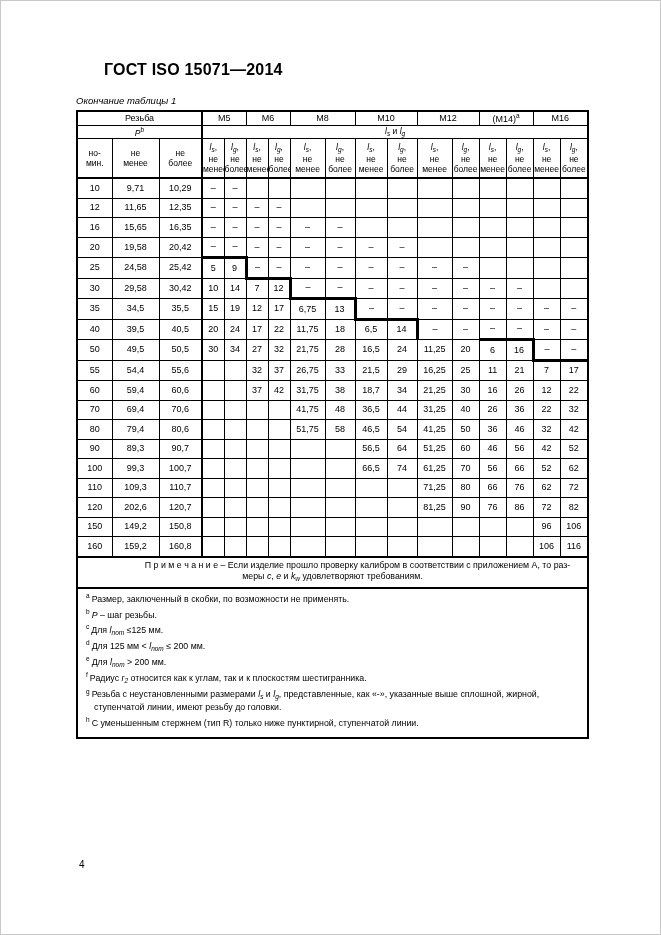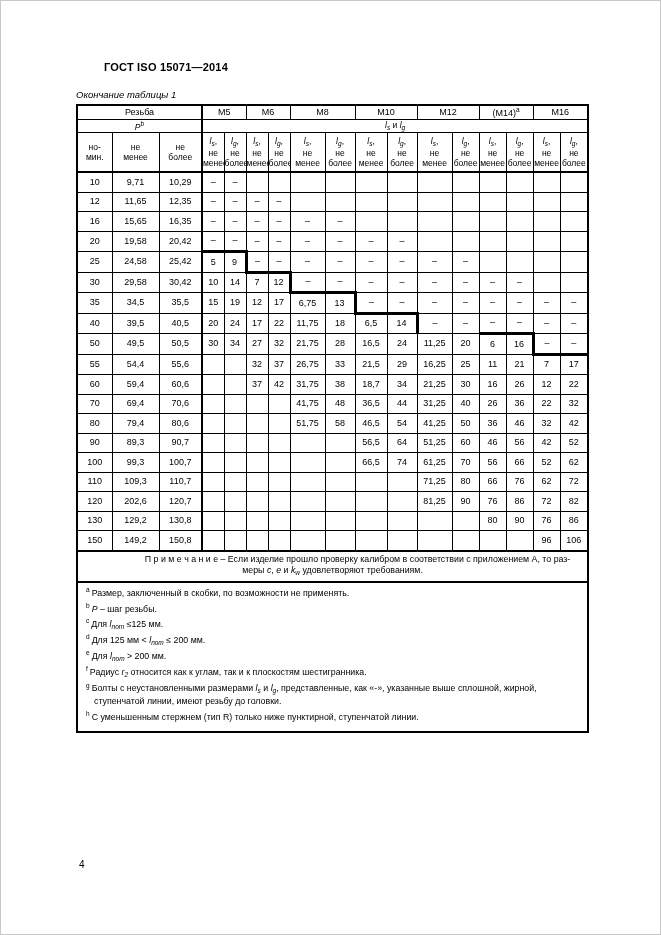--- a/index.html
+++ b/index.html
@@ -4,21 +4,21 @@
 <style>
   html,body { margin:0; padding:0; }
   body {
     width:661px; height:935px; background:#fbfbfb;
     font-family:"Liberation Sans", sans-serif; color:#000;
     position:relative; overflow:hidden;
   }
   .page { position:absolute; left:0; top:0; width:661px; height:935px; background:#fff;
           border:1px solid #c8c8c8; box-sizing:border-box; }
   .content { position:absolute; left:75px; top:60px; width:545px; }
-  .doc-title { font-size:11px; font-weight:bold; letter-spacing:0.2px;padding-left:28px; }
+  .doc-title { font-size:16px; font-weight:bold; letter-spacing:0.2px;padding-left:28px; }
   .table-caption { font-size:9.5px; font-style:italic; margin-top:16px; margin-bottom:4px; }
 
   table.spec { border-collapse:collapse; table-layout:fixed; width:456px; border:2px solid #000; }
   .spec th, .spec td {
     border:1px solid #000; padding:0; text-align:center; vertical-align:middle;
     font-weight:normal; font-size:9px; line-height:1.1; overflow:hidden;
   }
   .spec thead tr.r1 th { height:13px; }
   .spec thead tr.r2 th { height:11px; font-size:8.5px; }
   .spec thead tr.r3 th { height:38px; font-size:8.5px; line-height:1.2; border-bottom:2px solid #000; }
@@ -488,74 +488,74 @@
             <td></td>
             <td></td>
             <td>81,25</td>
             <td>90</td>
             <td>76</td>
             <td>86</td>
             <td>72</td>
             <td>82</td>
           </tr>
           <tr>
-            <td>130</td>
-            <td>129,2</td>
-            <td class="sep-r">130,8</td>
-            <td></td>
-            <td></td>
-            <td></td>
-            <td></td>
-            <td></td>
-            <td></td>
-            <td></td>
-            <td></td>
-            <td></td>
-            <td></td>
-            <td>80</td>
-            <td>90</td>
-            <td>76</td>
-            <td>86</td>
-          </tr>
-          <tr>
             <td>150</td>
             <td>149,2</td>
             <td class="sep-r">150,8</td>
             <td></td>
             <td></td>
             <td></td>
             <td></td>
             <td></td>
             <td></td>
             <td></td>
             <td></td>
             <td></td>
             <td></td>
             <td></td>
             <td></td>
             <td>96</td>
             <td>106</td>
+          </tr>
+          <tr>
+            <td>160</td>
+            <td>159,2</td>
+            <td class="sep-r">160,8</td>
+            <td></td>
+            <td></td>
+            <td></td>
+            <td></td>
+            <td></td>
+            <td></td>
+            <td></td>
+            <td></td>
+            <td></td>
+            <td></td>
+            <td></td>
+            <td></td>
+            <td>106</td>
+            <td>116</td>
           </tr>
         </tbody>
       <tbody>
         <tr>
           <td colspan="17" class="note-cell">
             <div class="note-line1">П р и м е ч а н и е  – Если изделие прошло проверку калибром в соответствии с приложением А, то раз-</div>
             <div><span>меры </span><span class="rt-i">c</span><span>, </span><span class="rt-i">e</span><span> и </span><span class="rt-i">k</span><span class="rt-sub">w</span><span>  удовлетворяют требованиям.</span></div>
           </td>
         </tr>
         <tr>
           <td colspan="17" class="fn-cell" id="footnotes">
               <div class="fn"><sup class="fn-marker">a</sup><span><span>Размер, заключенный в скобки, по возможности не применять.</span></span></div>
               <div class="fn"><sup class="fn-marker">b</sup><span><span class="rt-i">P</span><span> – шаг резьбы.</span></span></div>
               <div class="fn"><sup class="fn-marker">c</sup><span><span>Для </span><span class="rt-i">l</span><span class="rt-sub">nom</span><span> ≤125 мм.</span></span></div>
               <div class="fn"><sup class="fn-marker">d</sup><span><span>Для 125 мм &lt; </span><span class="rt-i">l</span><span class="rt-sub">nom</span><span> ≤ 200 мм.</span></span></div>
               <div class="fn"><sup class="fn-marker">e</sup><span><span>Для </span><span class="rt-i">l</span><span class="rt-sub">nom</span><span> &gt; 200 мм.</span></span></div>
               <div class="fn"><sup class="fn-marker">f</sup><span><span>Радиус </span><span class="rt-i">r</span><span class="rt-sub">2</span><span> относится как к углам, так и к плоскостям шестигранника.</span></span></div>
-              <div class="fn"><sup class="fn-marker">g</sup><span><span>Болты с неустановленными размерами </span><span class="rt-i">l</span><span class="rt-sub">s</span><span> и </span><span class="rt-i">l</span><span class="rt-sub">g</span><span>, представленные, как «-», указанные выше сплошной, жирной, ступенчатой линии, имеют резьбу до головки.</span></span></div>
+              <div class="fn"><sup class="fn-marker">g</sup><span><span>Резьба с неустановленными размерами </span><span class="rt-i">l</span><span class="rt-sub">s</span><span> и </span><span class="rt-i">l</span><span class="rt-sub">g</span><span>, представленные, как «-», указанные выше сплошной, жирной, ступенчатой линии, имеют резьбу до головки.</span></span></div>
               <div class="fn"><sup class="fn-marker">h</sup><span><span>С уменьшенным стержнем (тип R) только ниже пунктирной, ступенчатой линии.</span></span></div>
             </td>
         </tr>
       </tbody>
     </table>
 
   </div>
   <div class="page-number">4</div>
 </div>
 

